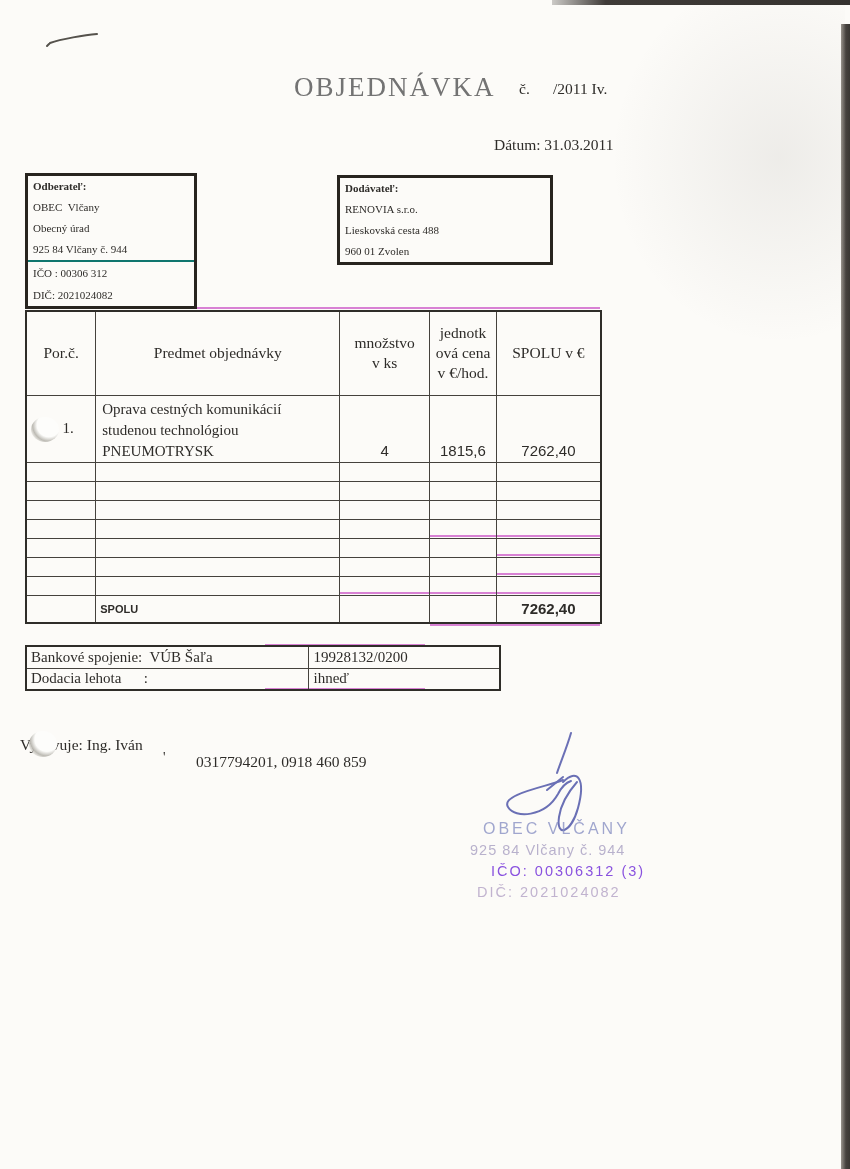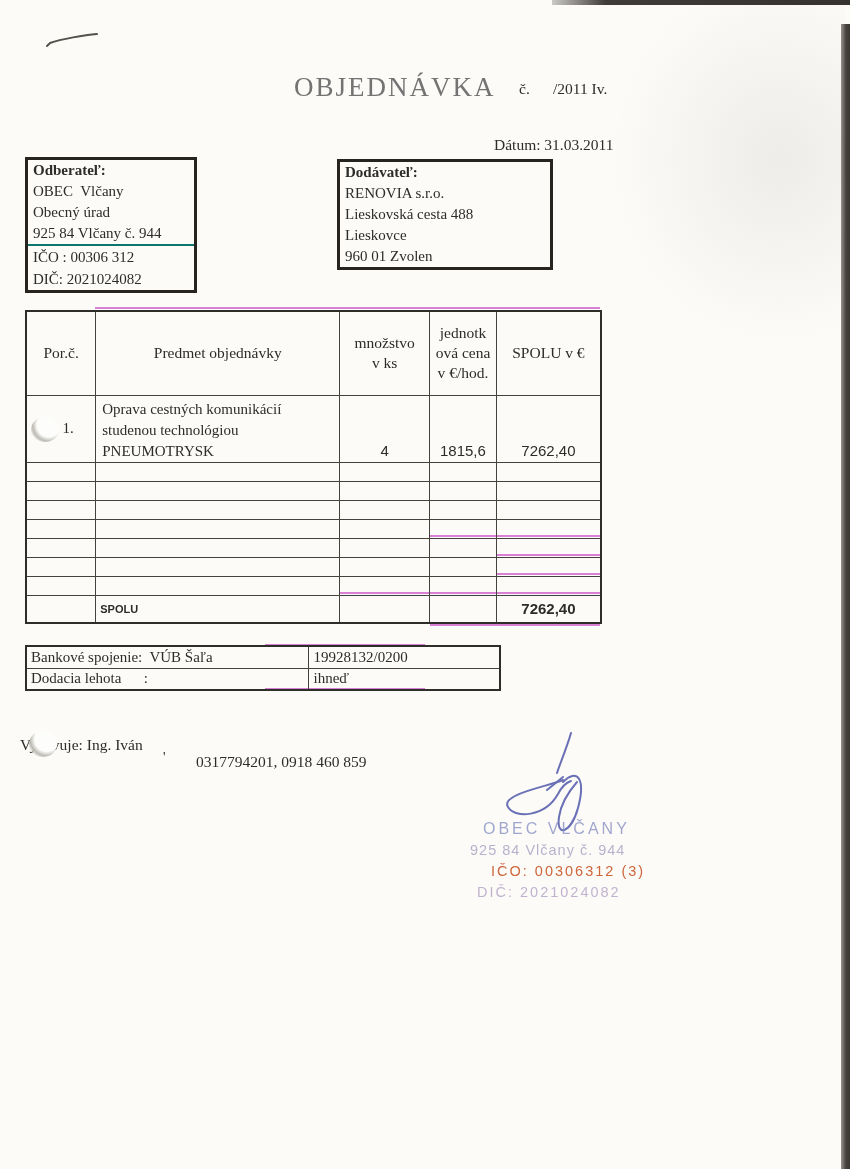--- a/index.html
+++ b/index.html
@@ -28,21 +28,21 @@
   .hole-punch { position: absolute; border-radius: 50%;
     background: radial-gradient(circle at 64% 32%, #fdfdfb 48%, #bdbbb4 66%, rgba(253,253,251,0) 82%); }
 
   
   .doc-title { position: absolute; left: 294px; top: 72px; font-size: 27px; letter-spacing: 2px; color: #737373; }
   .doc-num-prefix { position: absolute; left: 519px; top: 80px; font-size: 15.5px; }
   .doc-num-suffix { position: absolute; left: 553px; top: 80px; font-size: 15.5px; text-align: right; }
   .doc-date { position: absolute; left: 494px; top: 136px; font-size: 15.5px; }
 
   
-  .party-box { position: absolute; border: 3px solid #27241f; background: transparent; font-size: 15px; }
+  .party-box { position: absolute; border: 3px solid #27241f; background: transparent; font-size: 11px; margin-top: 16px; }
   .customer-box { left: 25px; top: 157px; width: 172px; }
   .supplier-box { left: 337px; top: 159px; width: 216px; }
   .party-box .pline { padding: 0 5px; line-height: 21px; white-space: pre; }
   .party-box .pheading { font-weight: bold; }
   .customer-ids { border-top: 2px solid #0f766e; }
   .customer-ids .pline { line-height: 22px; }
 
   
   .order-table-wrap { position: absolute; left: 25px; top: 310px; }
   table { border-collapse: collapse; }
@@ -72,21 +72,21 @@
   
   .handler-line { position: absolute; left: 20px; top: 736px; font-size: 15.5px; }
   .apostrophe-mark { position: absolute; left: 163px; top: 750px; font-size: 14px; }
   .phones-line { position: absolute; left: 196px; top: 753px; font-size: 15.5px; }
 
   
   .signature-svg { position: absolute; left: 430px; top: 720px; }
   .stamp { position: absolute; font-family: "Liberation Sans", sans-serif; opacity: 0.8; }
   .stamp-line1 { left: 483px; top: 820px; font-size: 16px; letter-spacing: 3px; color: #8a92c4; }
   .stamp-line2 { left: 470px; top: 842px; font-size: 14.5px; letter-spacing: 1px; color: #a89fc2; }
-  .stamp-line3 { left: 491px; top: 863px; font-size: 14.5px; letter-spacing: 2px; color: #c2410c; }
+  .stamp-line3 { left: 491px; top: 863px; font-size: 14.5px; letter-spacing: 2px; color: #6d28d9; }
   .stamp-line4 { left: 477px; top: 884px; font-size: 14.5px; letter-spacing: 2px; color: #b3a2c6; }
 </style>
 </head>
 <body>
 
 <div class="page">
 
   <div class="scan-top-strip"></div>
   <div class="scan-right-band"></div>
   <div class="scan-corner-shade"></div>
@@ -119,21 +119,20 @@
     <div class="customer-ids">
       <div class="pline">IČO : 00306 312</div>
       <div class="pline">DIČ: 2021024082</div>
     </div>
   </div>
 
   <div class="party-box supplier-box">
     <div class="pline pheading">Dodávateľ:</div>
     <div class="pline">RENOVIA s.r.o.</div>
     <div class="pline">Lieskovská cesta 488</div>
-    <div class="pline">Lieskovce</div>
     <div class="pline">960 01 Zvolen</div>
   </div>
 
   <div class="hole-punch" style="left:31px; top:417px; width:28px; height:25px;"></div>
 
   <div class="order-table-wrap">
     <table class="order-table">
       <colgroup>
         <col style="width:70px">
           <col style="width:245px">

